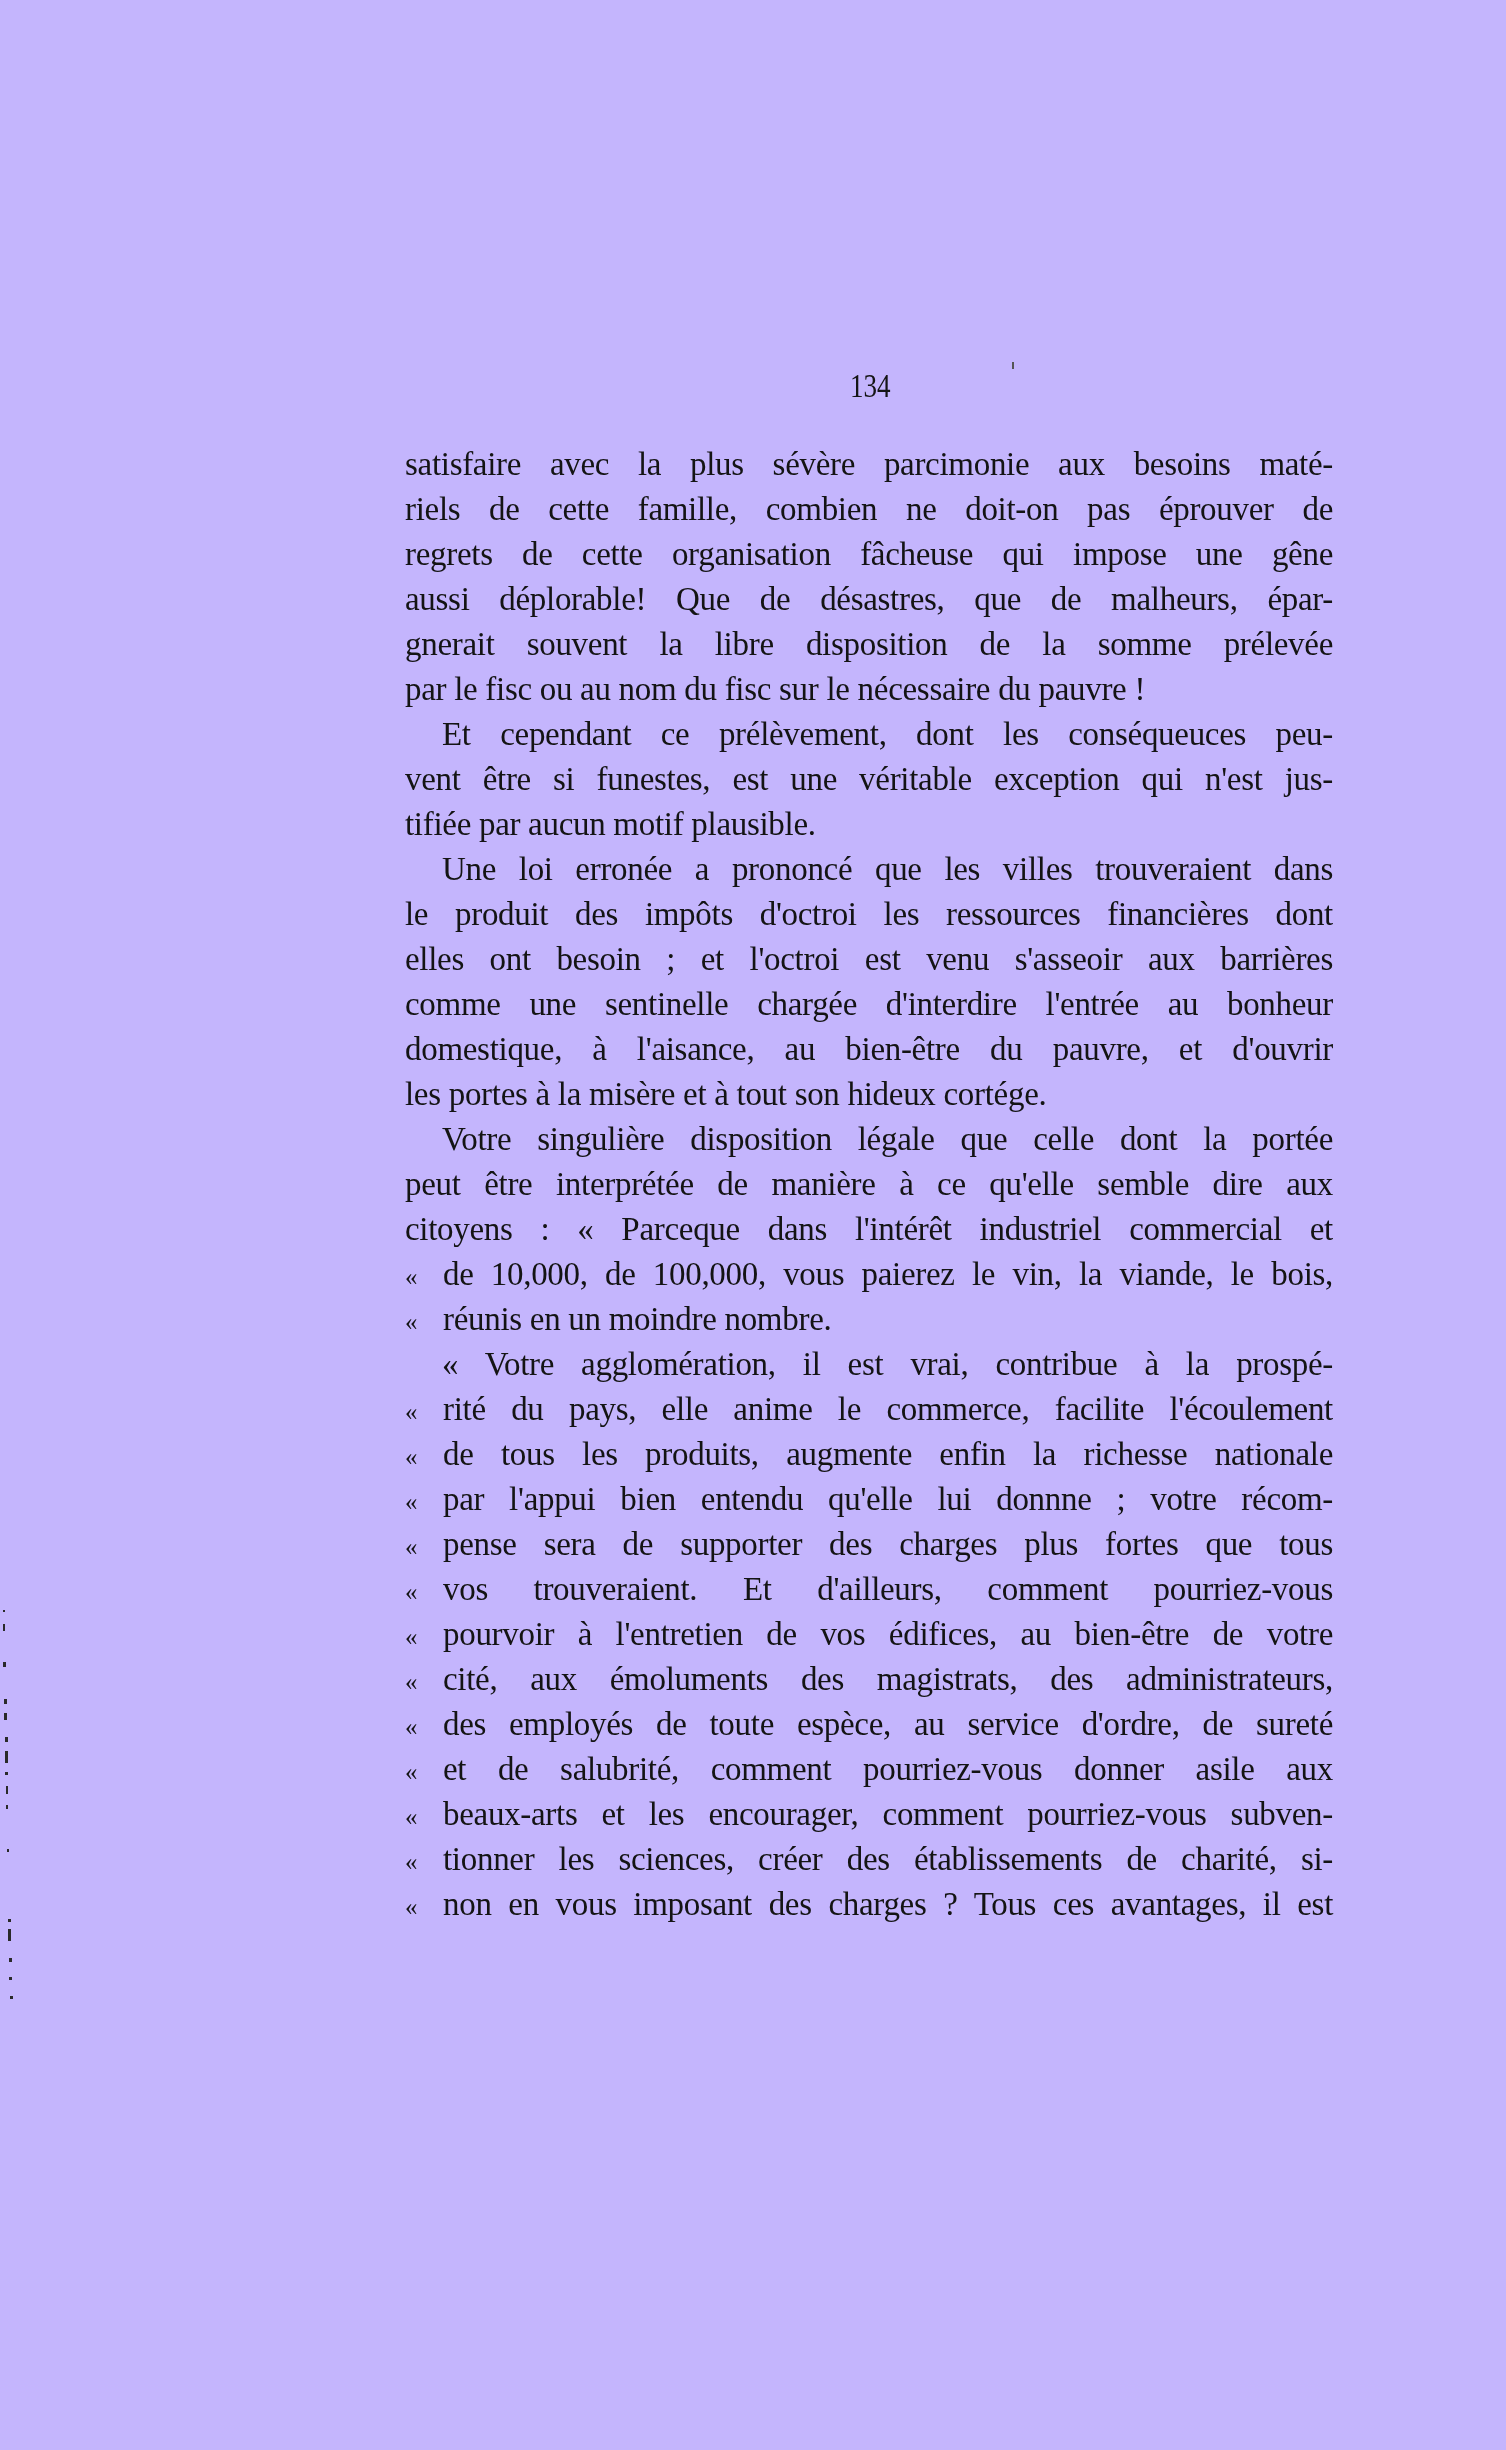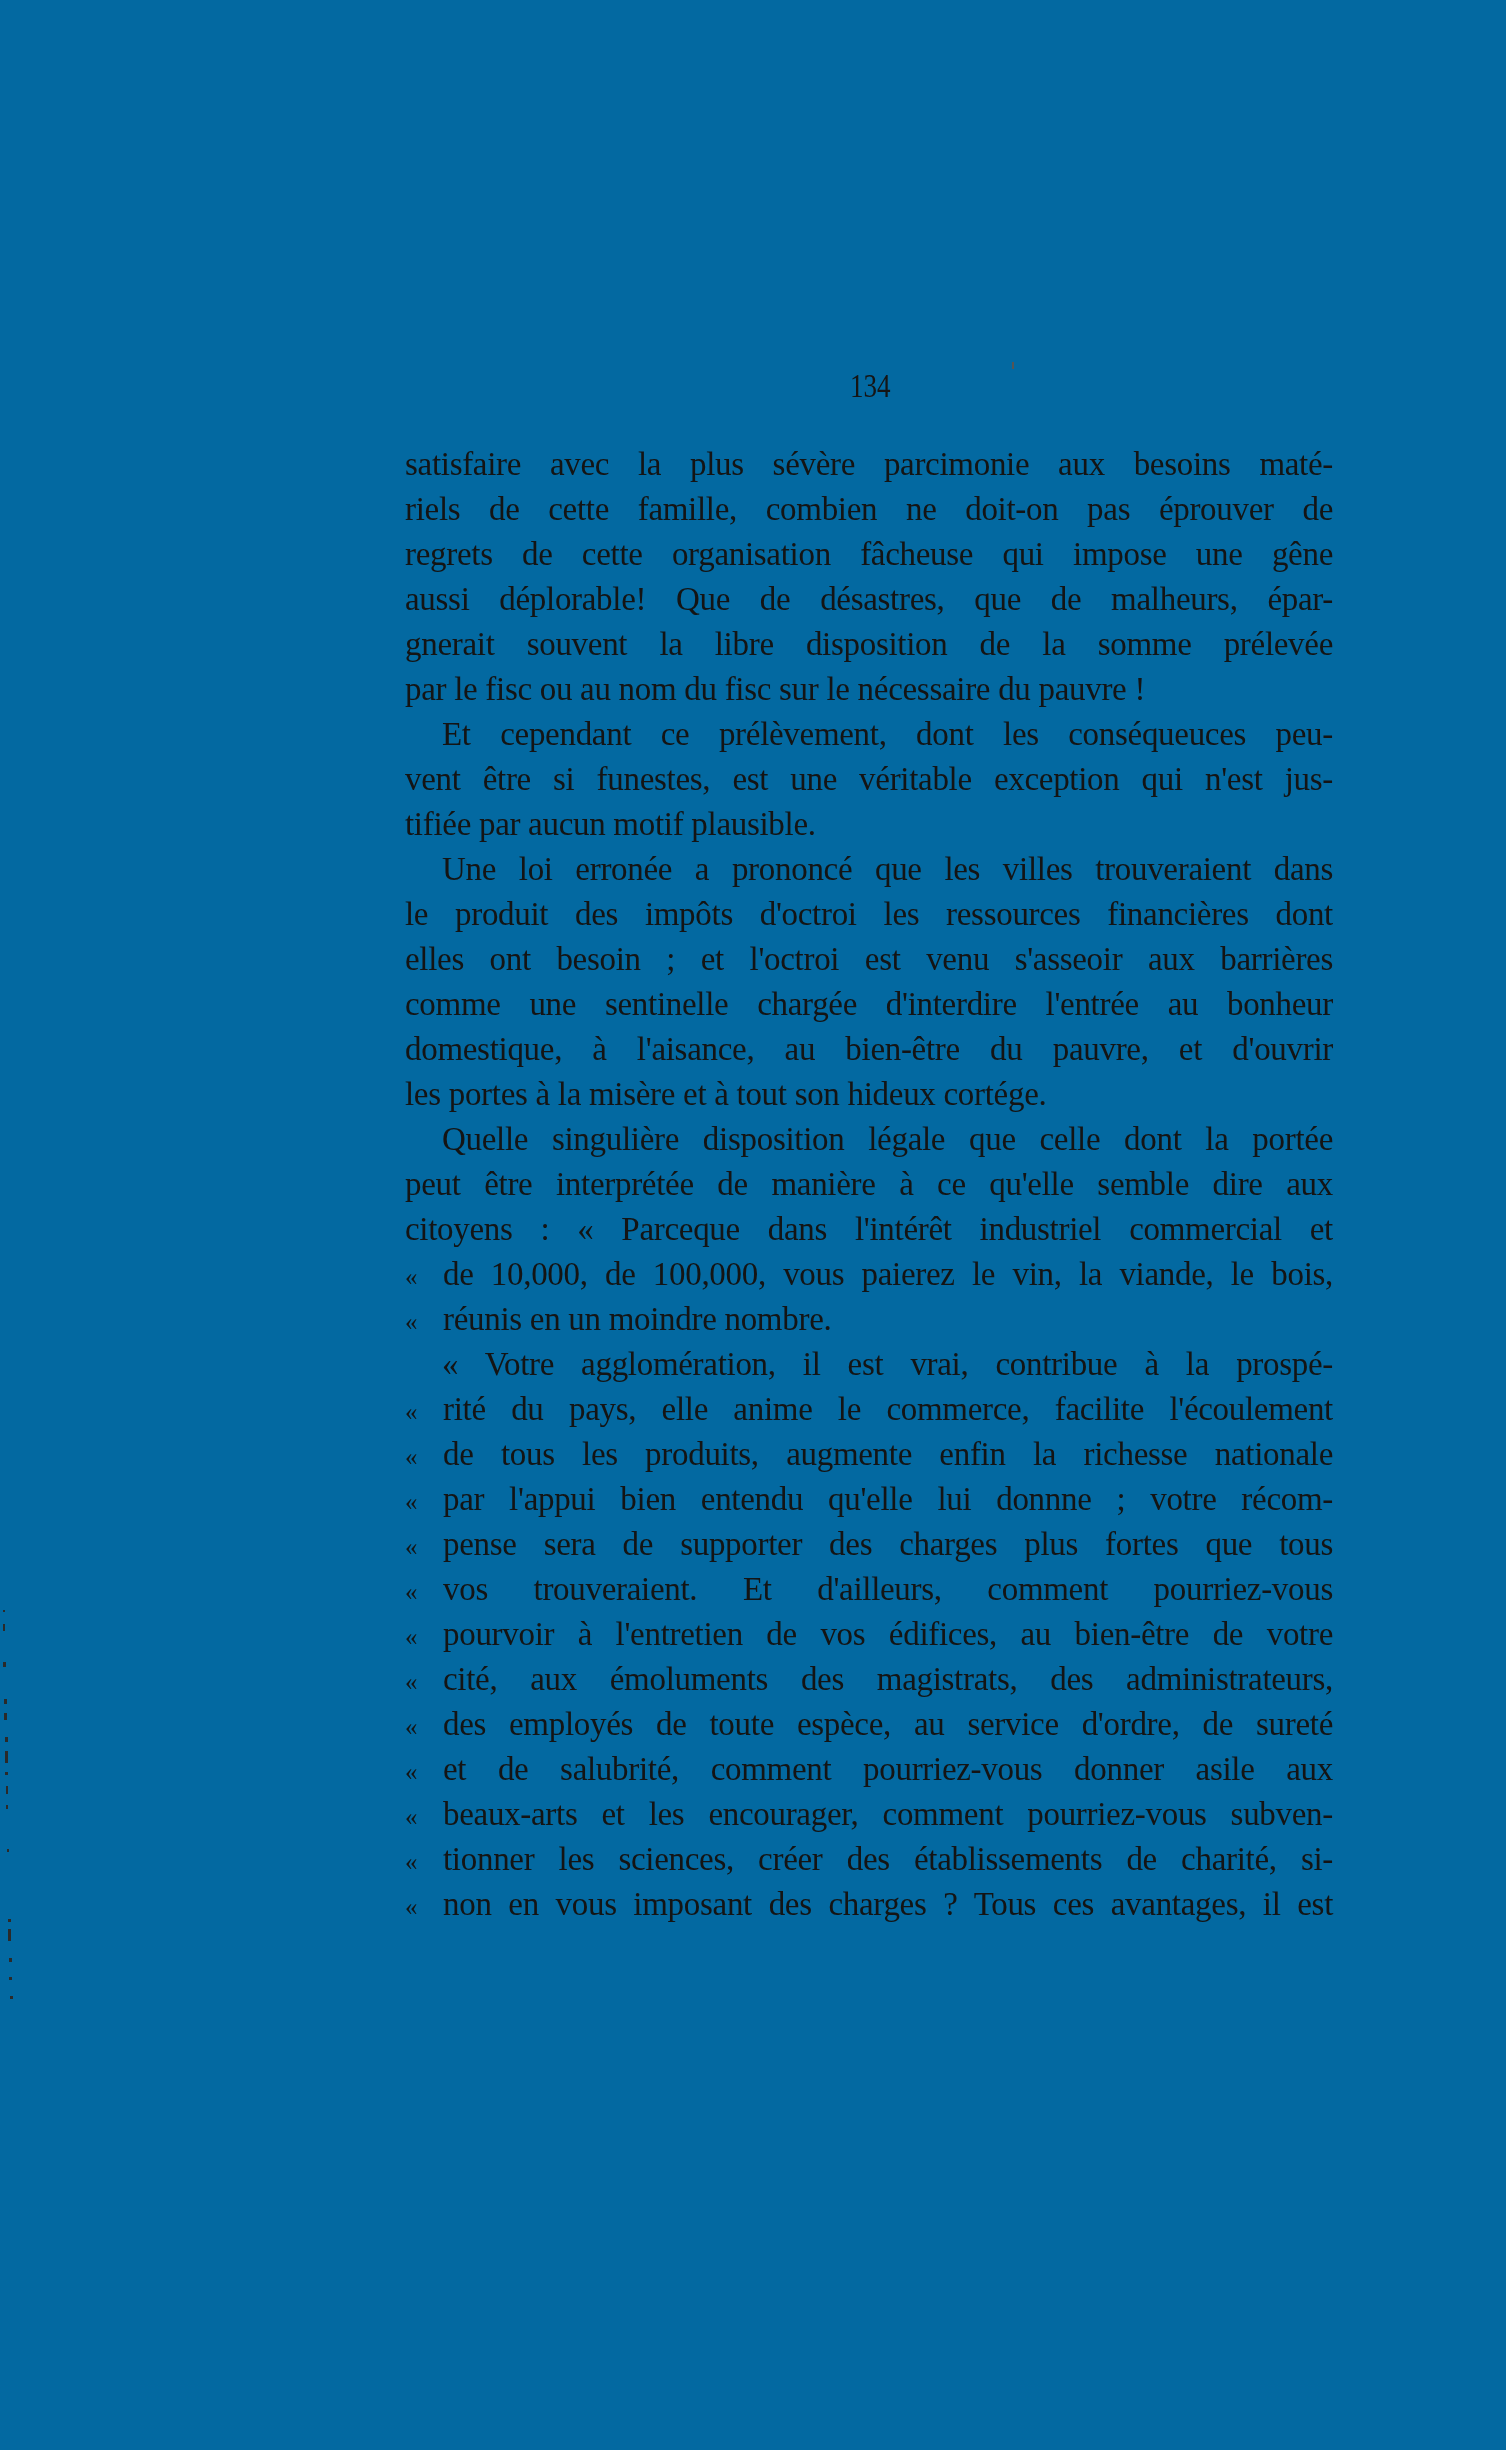--- a/index.html
+++ b/index.html
@@ -1,17 +1,17 @@
 <!DOCTYPE html>
 <html style="font-size:13.3px"><head>
 <meta charset="utf-8">
 <style>
   html, body { margin: 0; padding: 0; background: #ffffff; }
   body { width: 1507px; height: 2450px; position: relative; overflow: hidden; }
-  .page { position: absolute; left: 0; top: 0; width: 1507px; height: 2450px; background: #0369a1; }
+  .page { position: absolute; left: 0; top: 0; width: 1507px; height: 2450px; background: #c4b5fd; }
   .page-number {
     position: absolute; left: 0; width: 1742px; top: 368px;
     text-align: center;
     font-family: "Liberation Serif", serif; font-size: 33px; color: #151515;
     transform: scaleX(0.82); transform-origin: 867px 0;
   }
   .text-block {
     position: absolute; left: 405px; top: 442px; width: 928px;
     font-family: "Liberation Serif", serif; color: #141414;
   }
@@ -53,21 +53,21 @@
     <div>
       <div class="line indent">Une loi erronée a prononcé que les villes trouveraient dans</div>
       <div class="line">le produit des impôts d'octroi les ressources financières dont</div>
       <div class="line">elles ont besoin ; et l'octroi est venu s'asseoir aux barrières</div>
       <div class="line">comme une sentinelle chargée d'interdire l'entrée au bonheur</div>
       <div class="line">domestique, à l'aisance, au bien-être du pauvre, et d'ouvrir</div>
       <div class="line last">les portes à la misère et à tout son hideux cortége.</div>
     </div>
 
     <div>
-      <div class="line indent">Quelle singulière disposition légale que celle dont la portée</div>
+      <div class="line indent">Votre singulière disposition légale que celle dont la portée</div>
       <div class="line">peut être interprétée de manière à ce qu'elle semble dire aux</div>
       <div class="line">citoyens : « Parceque dans l'intérêt industriel commercial et</div>
       <div class="line"><span class="quote-mark">«</span><span>de 10,000, de 100,000, vous paierez le vin, la viande, le bois,</span></div>
       <div class="line last"><span class="quote-mark">«</span><span>réunis en un moindre nombre.</span></div>
     </div>
 
     <div>
       <div class="line indent">« Votre agglomération, il est vrai, contribue à la prospé-</div>
       <div class="line"><span class="quote-mark">«</span><span>rité du pays, elle anime le commerce, facilite l'écoulement</span></div>
       <div class="line"><span class="quote-mark">«</span><span>de tous les produits, augmente enfin la richesse nationale</span></div>

